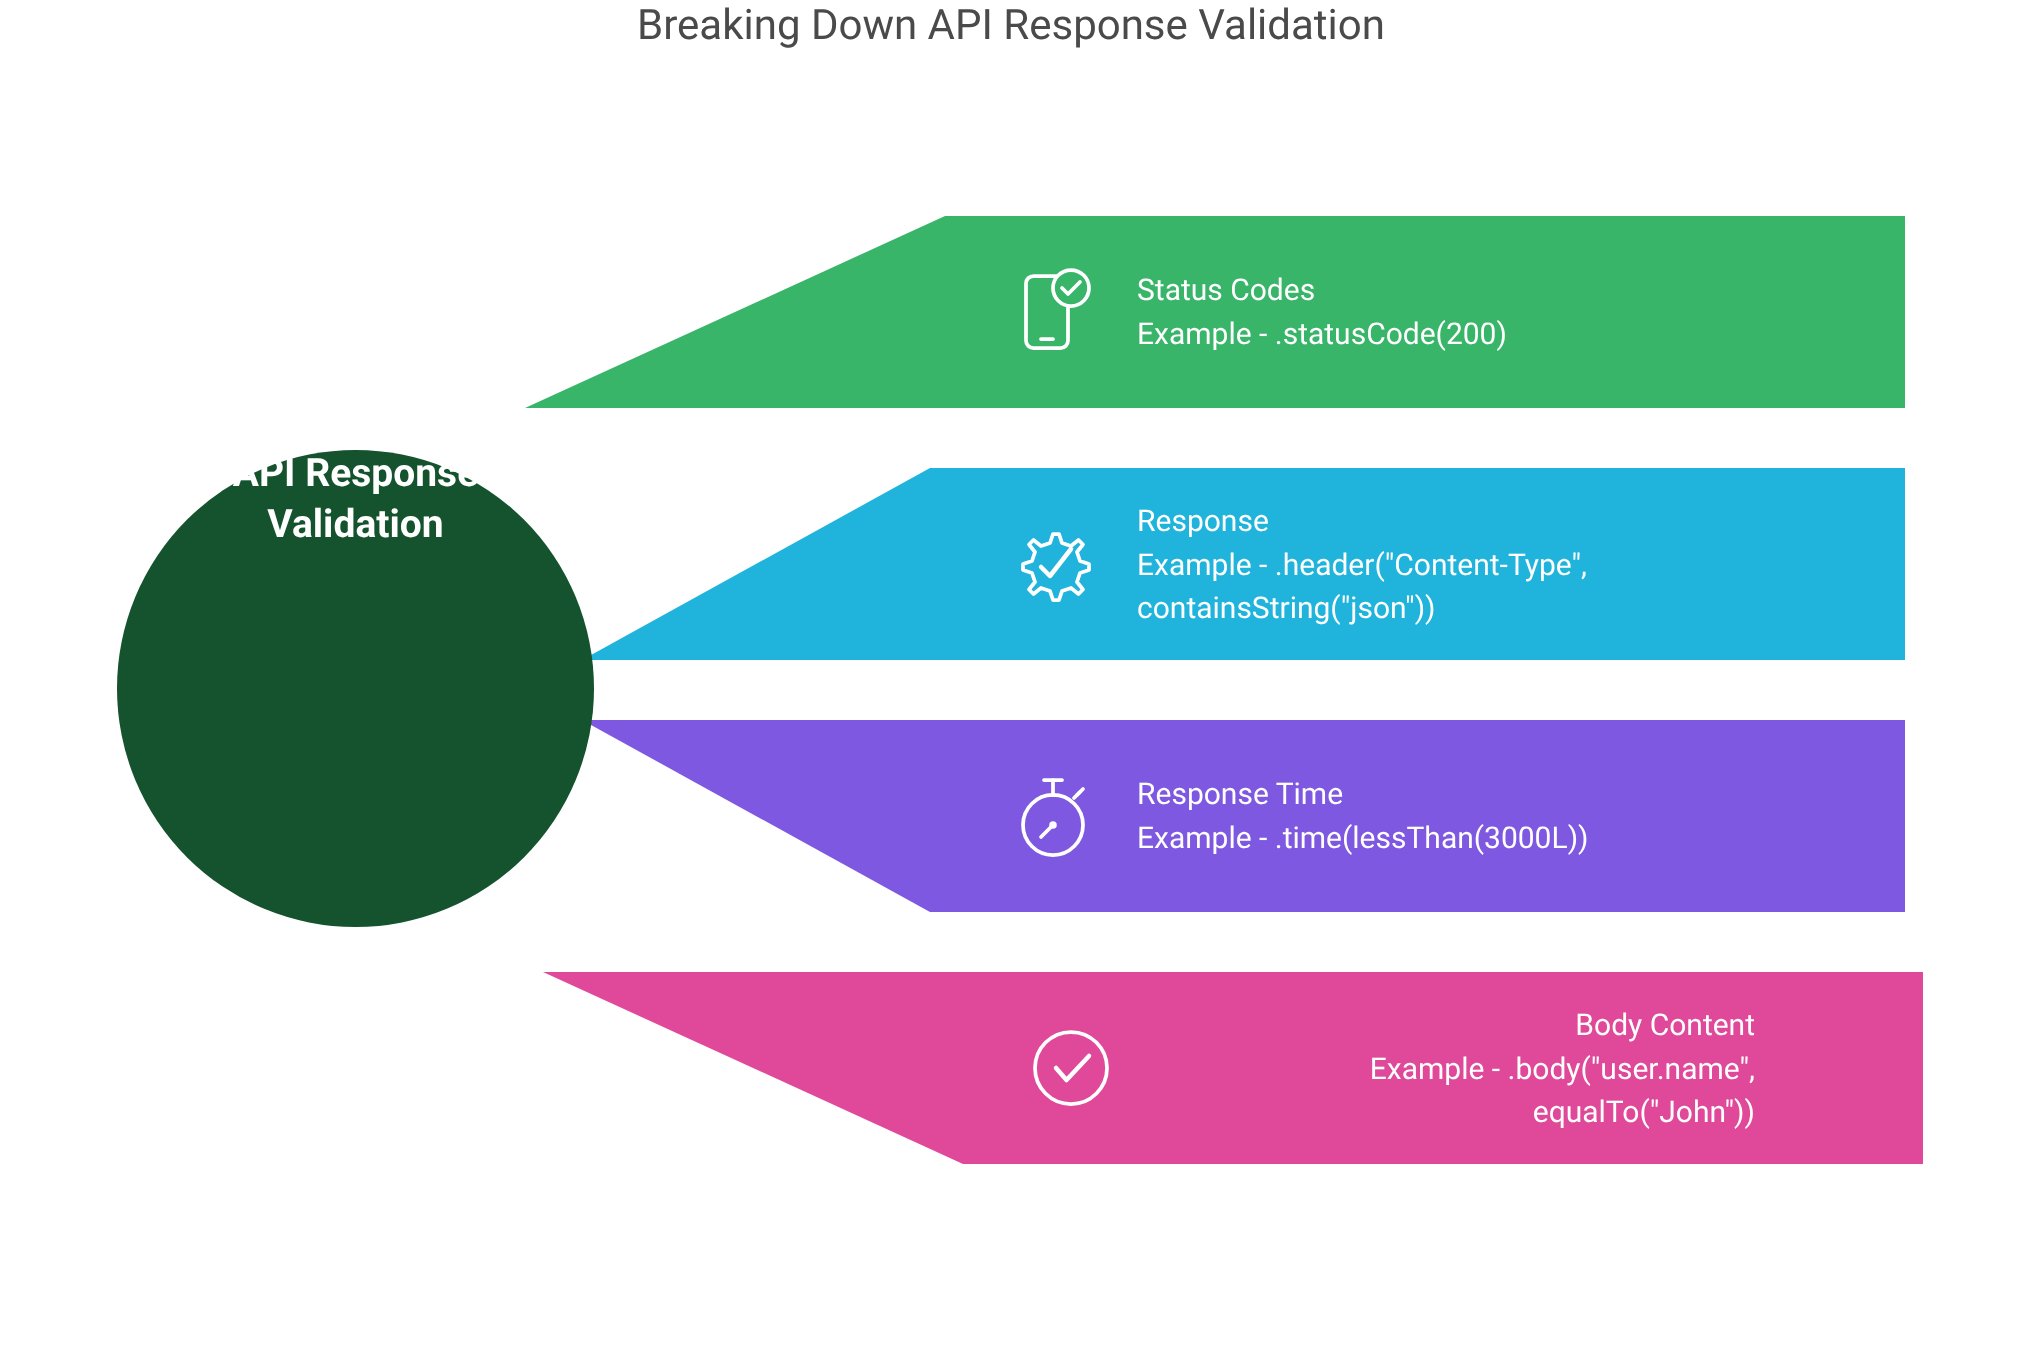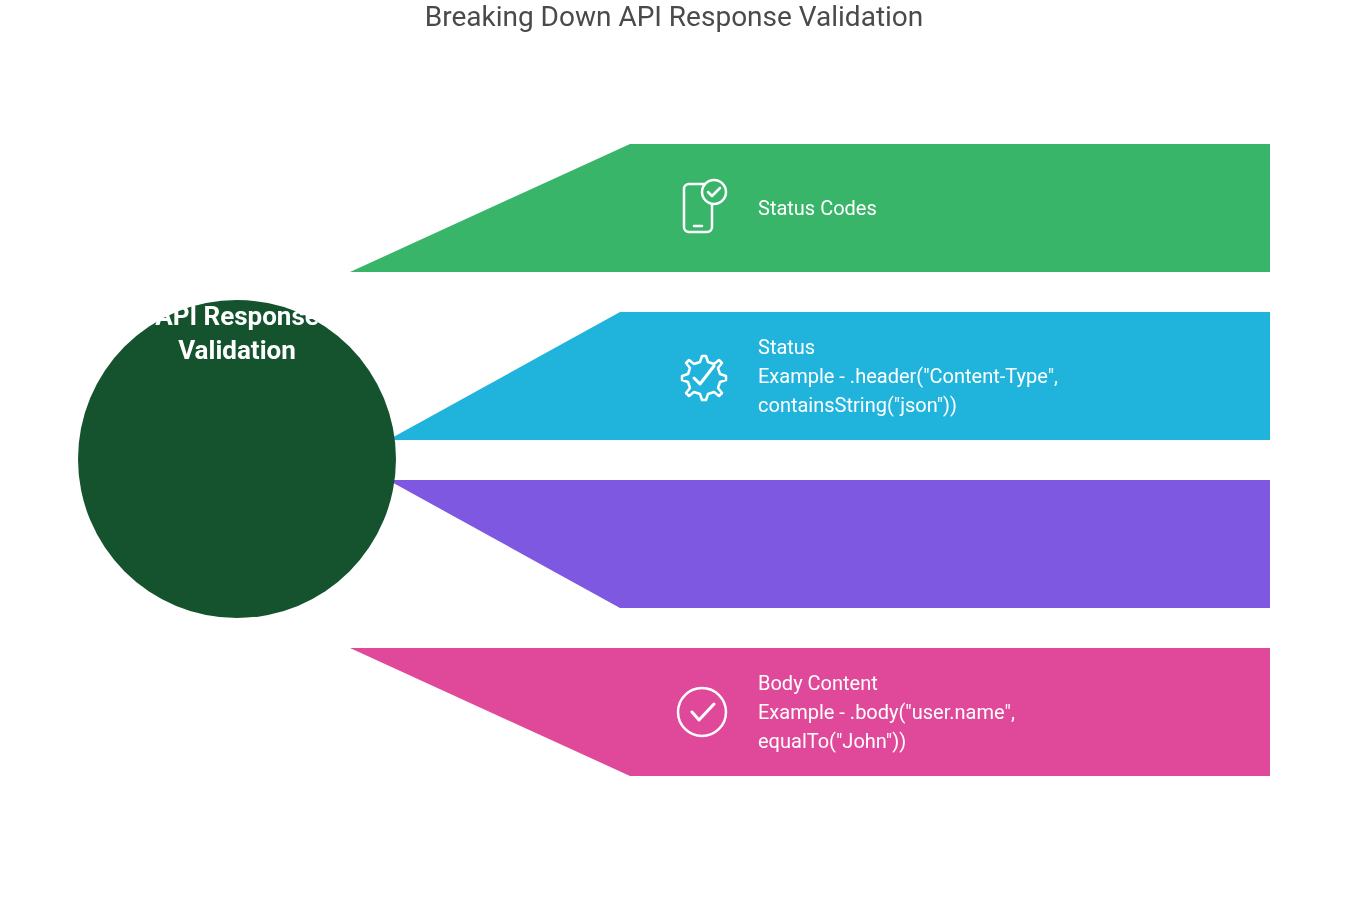--- a/index.html
+++ b/index.html
@@ -84,21 +84,21 @@
     .branch-title {
       display: block;
     }
     .branch-example {
       display: block;
     }
     
     .b1 { left: 350px; top: 4px; width: 920px; }
     .b2 { left: 350px; top: 172px; width: 920px; }
     .b3 { left: 350px; top: 340px; width: 920px; }
-    .b4 { left: 350px; top: 508px; width: 920px; }
+    .b4 { left: 362px; top: 508px; width: 920px; text-align: right; }
   </style>
 </head>
 <body>
 
 <h1 class="title">Breaking Down API Response Validation</h1>
 
 <div class="diagram">
 
   <div class="branch b1">
     <svg class="shape" viewBox="0 0 920 128" preserveAspectRatio="none">
@@ -106,46 +106,62 @@
     </svg>
     <div class="branch-content">
       <svg class="branch-icon" viewBox="0 0 64 64">
         <rect x="14" y="8" width="28" height="48" rx="5" fill="none" stroke="#fff" stroke-width="2.5"></rect>
         <line x1="24" y1="50" x2="32" y2="50" stroke="#fff" stroke-width="2.5" stroke-linecap="round"></line>
         <circle cx="44" cy="16" r="12" fill="#39b56a" stroke="#fff" stroke-width="2.5"></circle>
         <polyline points="38,16 42,20 50,12" fill="none" stroke="#fff" stroke-width="2.5" stroke-linecap="round" stroke-linejoin="round"></polyline>
       </svg>
       <div class="branch-text">
         <span class="branch-title">Status Codes</span>
+        <span class="branch-example">Example - .statusCode(200)</span>
       </div>
     </div>
   </div>
 
   <div class="branch b2">
     <svg class="shape" viewBox="0 0 920 128" preserveAspectRatio="none">
       <polygon points="38,128 270,0 920,0 920,128" fill="#20b4dd"></polygon>
     </svg>
     <div class="branch-content">
       <svg class="branch-icon" viewBox="0 0 64 64">
         <g fill="none" stroke="#fff" stroke-width="2.5" stroke-linejoin="round">
           <path d="M32 12 L36 12 L38 18 L44 20 L49 16 L52 19 L48 24 L50 30 L56 32 L56 36 L50 38 L48 44 L52 49 L49 52 L44 48 L38 50 L36 56 L32 56 L30 50 L24 48 L19 52 L16 49 L20 44 L18 38 L12 36 L12 32 L18 30 L20 24 L16 19 L19 16 L24 20 L30 18 Z"></path>
         </g>
         <polyline points="24,34 30,40 44,22" fill="none" stroke="#fff" stroke-width="3" stroke-linecap="round" stroke-linejoin="round"></polyline>
       </svg>
       <div class="branch-text">
-        <span class="branch-title">Status</span>
+        <span class="branch-title">Response</span>
         <span class="branch-example">Example - .header("Content-Type", containsString("json"))</span>
       </div>
     </div>
   </div>
 
   <div class="branch b3">
     <svg class="shape" viewBox="0 0 920 128" preserveAspectRatio="none">
       <polygon points="38,0 270,128 920,128 920,0" fill="#7e58e0"></polygon>
     </svg>
+    <div class="branch-content">
+      <svg class="branch-icon" viewBox="0 0 64 64">
+        <circle cx="32" cy="38" r="20" fill="none" stroke="#fff" stroke-width="2.5"></circle>
+        <line x1="26" y1="8" x2="38" y2="8" stroke="#fff" stroke-width="2.5" stroke-linecap="round"></line>
+        <line x1="32" y1="8" x2="32" y2="18" stroke="#fff" stroke-width="2.5" stroke-linecap="round"></line>
+        <line x1="48" y1="18" x2="52" y2="14" stroke="#fff" stroke-width="2.5" stroke-linecap="round"></line>
+        <line x1="50" y1="16" x2="46" y2="20" stroke="#fff" stroke-width="2.5" stroke-linecap="round"></line>
+        <line x1="32" y1="38" x2="24" y2="46" stroke="#fff" stroke-width="2.5" stroke-linecap="round"></line>
+        <circle cx="32" cy="38" r="2.5" fill="#fff"></circle>
+      </svg>
+      <div class="branch-text">
+        <span class="branch-title">Response Time</span>
+        <span class="branch-example">Example - .time(lessThan(3000L))</span>
+      </div>
+    </div>
   </div>
 
   <div class="branch b4">
     <svg class="shape" viewBox="0 0 920 128" preserveAspectRatio="none">
       <polygon points="0,0 280,128 920,128 920,0" fill="#e0499a"></polygon>
     </svg>
     <div class="branch-content">
       <svg class="branch-icon" viewBox="0 0 64 64">
         <circle cx="32" cy="32" r="24" fill="none" stroke="#fff" stroke-width="2.5"></circle>
         <polyline points="22,32 29,40 44,24" fill="none" stroke="#fff" stroke-width="3" stroke-linecap="round" stroke-linejoin="round"></polyline>

